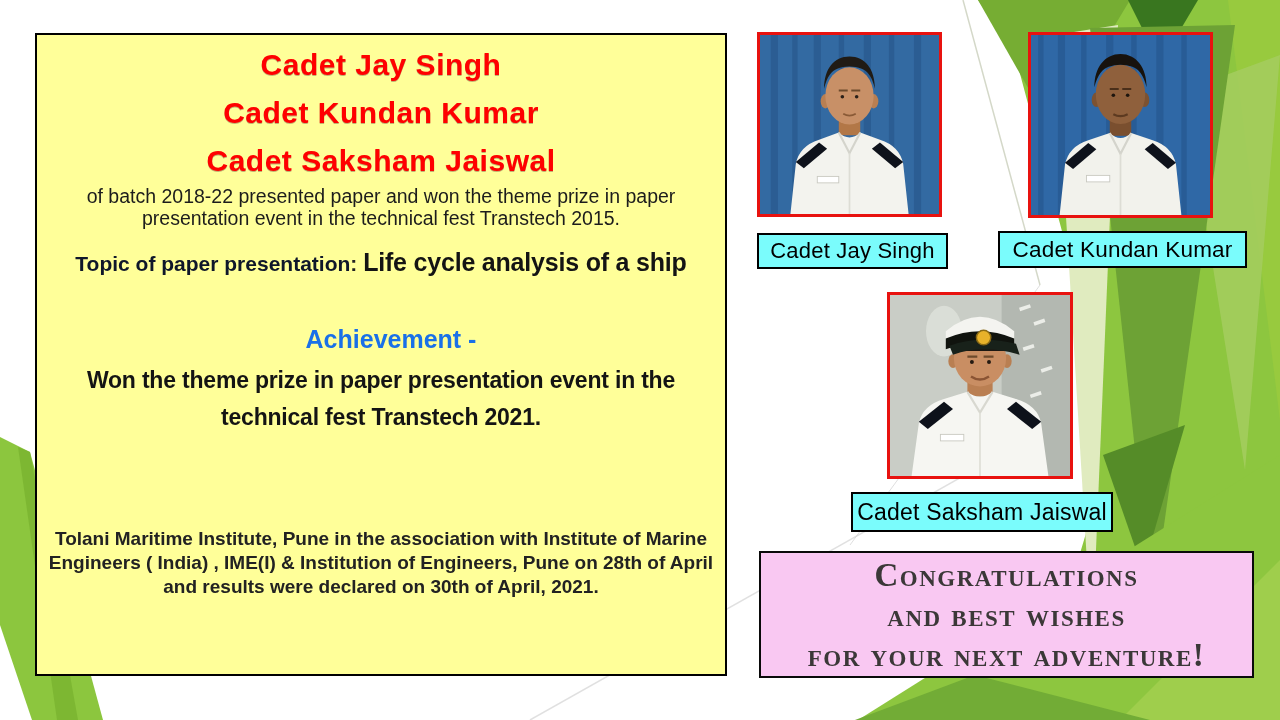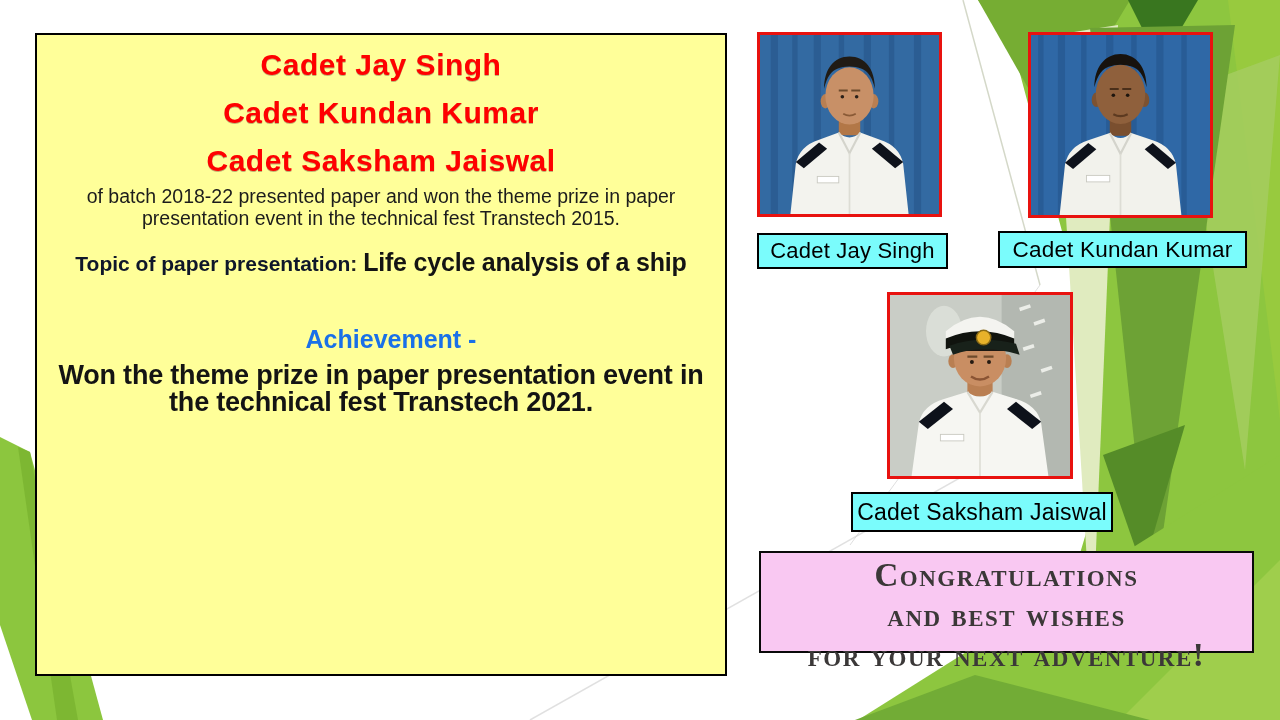--- a/index.html
+++ b/index.html
@@ -13,41 +13,41 @@
   .card .row{position:absolute;left:0;right:0;text-align:center;}
   .names{top:6px;}
   .names .nm{font-size:30px;font-weight:bold;color:#ff0000;line-height:48px;letter-spacing:.5px;
              text-shadow:0 1px 0 rgba(80,40,40,.35);}
   .intro{top:150px;font-size:19.5px;color:#1c1c1c;line-height:22px;padding:0 30px;}
   .topicline{top:213px;font-size:21px;}
   .topic-label{color:#0f172a;font-weight:bold;}
   .topic-colon{color:#222;font-weight:bold;}
   .topic-value{color:#141414;font-weight:bold;font-size:25px;letter-spacing:-.2px;}
   .ach-label{top:290px;color:#1a70e8;font-weight:bold;font-size:25px;padding-left:20px;}
-  .ach-text{top:327px;color:#141414;font-weight:bold;font-size:27px;line-height:27px;padding:0 8px;letter-spacing:-.2px;}
+  .ach-text{top:327px;color:#141414;font-weight:bold;font-size:23px;line-height:37px;padding:0 8px;letter-spacing:-.2px;}
   .org-label{top:455px;color:#1a70e8;font-weight:bold;font-size:20.5px;}
   .org-text{top:492px;color:#222;font-weight:bold;font-size:19px;line-height:24px;padding:0 8px;}
 
   
   .photo{position:absolute;border:3px solid #e8120f;box-sizing:border-box;z-index:2;background:#fff;}
   .photo svg{display:block;width:100%;height:100%;}
   .photo1{left:757px;top:32px;width:185px;height:185px;}
   .photo2{left:1028px;top:32px;width:185px;height:186px;}
   .photo3{left:887px;top:292px;width:186px;height:187px;}
 
   
   .tag{position:absolute;background:#7afcfc;border:2px solid #000;box-sizing:border-box;
        display:flex;align-items:center;justify-content:center;color:#000;z-index:2;
        font-size:22px;letter-spacing:.2px;}
   .tag1{left:757px;top:233px;width:191px;height:36px;}
   .tag2{left:998px;top:231px;width:249px;height:37px;font-size:22.5px;}
   .tag3{left:851px;top:492px;width:262px;height:40px;font-size:23px;}
 
   
-  .congrats{position:absolute;left:759px;top:551px;width:495px;height:102px;background:#f9c8f2;
+  .congrats{position:absolute;left:759px;top:551px;width:495px;height:127px;background:#f9c8f2;
             border:2px solid #0a0a0a;box-sizing:border-box;z-index:2;text-align:center;
             font-family:"Liberation Serif",serif;font-variant:small-caps;font-weight:bold;
             color:#3b3838;letter-spacing:1.5px;padding-top:2px;}
   .congrats div{font-size:33px;line-height:40px;}
 </style>
 </head>
 <body>
 
 <div class="slide">
 
@@ -82,20 +82,21 @@
       <div class="nm">Cadet Kundan Kumar</div>
       <div class="nm">Cadet Saksham Jaiswal</div>
     </div>
     <div class="row intro">of batch 2018-22 presented paper and won the theme prize in paper presentation event in the technical fest Transtech 2015.</div>
     <div class="row topicline">
       <span class="topic-label">Topic of paper presentation</span><span class="topic-colon">:</span>
       <span class="topic-value">Life cycle analysis of a ship</span>
     </div>
     <div class="row ach-label">Achievement -</div>
     <div class="row ach-text">Won the theme prize in paper presentation event in the technical fest Transtech 2021.</div>
+    <div class="row org-text">Tolani Maritime Institute, Pune in the association with Institute of Marine Engineers ( India) , IME(I) &amp; Institution of Engineers, Pune on 28th of April and results were declared on 30th of April, 2021.</div>
   </div>
 
   <div class="photo photo1">
     <svg viewBox="0 0 100 100" preserveAspectRatio="none">
       <rect width="100" height="100" fill="#336aa2"></rect>
       <g fill="#2b5d93">
         <rect x="6" width="4" height="100"></rect>
           <rect x="18" width="3" height="100"></rect>
           <rect x="30" width="4" height="100"></rect>
         <rect x="44" width="3" height="100"></rect>

